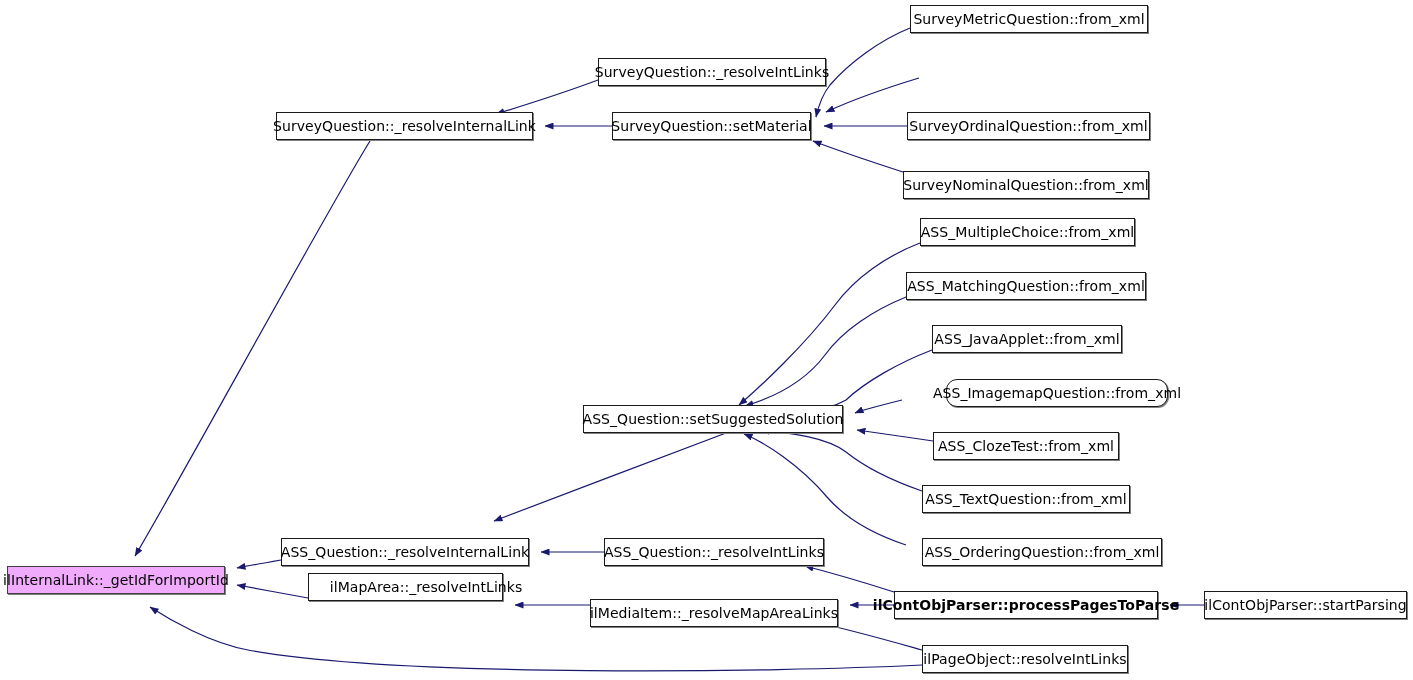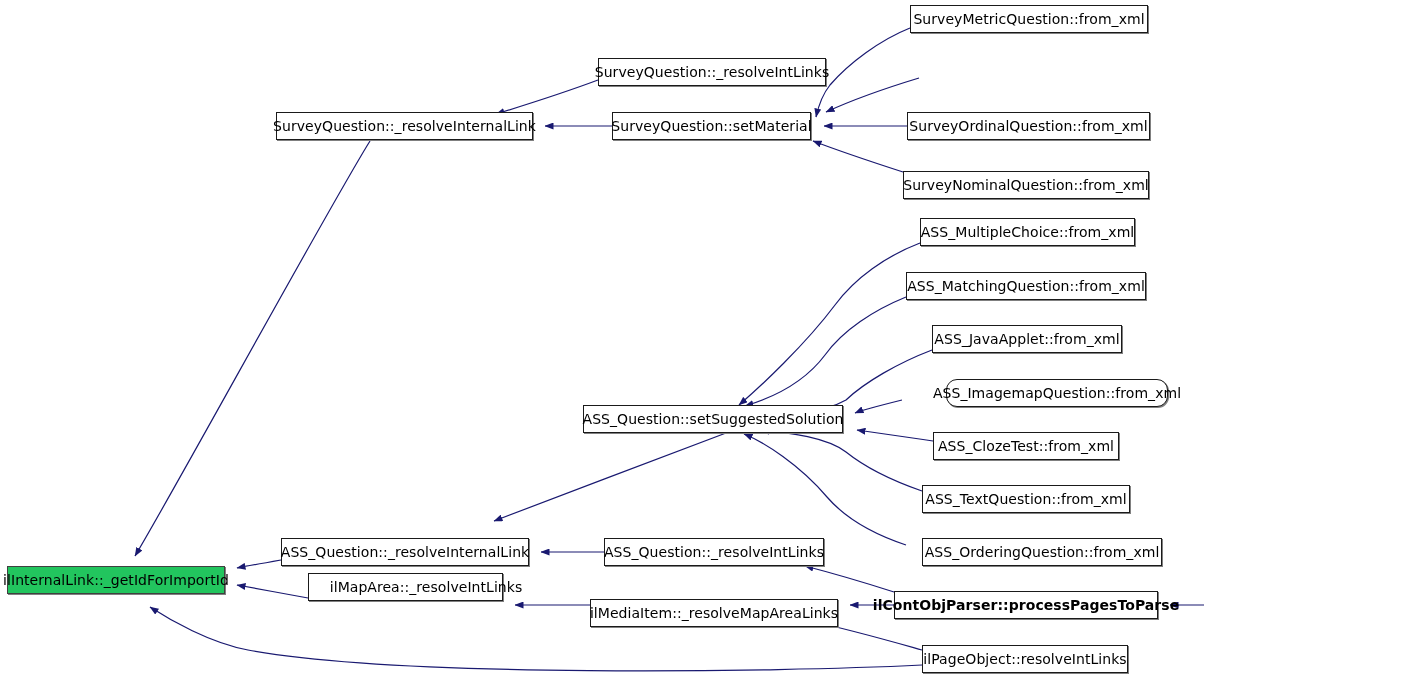--- a/index.html
+++ b/index.html
@@ -29,21 +29,21 @@
     align-items:center;
     justify-content:center;
     white-space:nowrap;
     color:#000000;
     font-size:14px;
     letter-spacing:0.05px;
     line-height:1;
     box-shadow:1px 1px 0 0 #808080;
   }
   .node.root{
-    background:#22c55e;
+    background:#f0abfc;
     border:1px solid #404040;
     box-shadow:1px 1px 0 0 #808080;
     align-items:center;
   }
   .node .lbl{
     display:block;
     padding:0 4px;
     pointer-events:none;
   }
 </style>
@@ -135,16 +135,19 @@
     </div>
     <div class="node" style="left: 308px; top: 573px; width: 195px; height: 28px; padding-left: 41px;">
       <span class="lbl">ilMapArea::_resolveIntLinks</span>
     </div>
     <div class="node" style="left: 590px; top: 591px; width: 248px; height: 28px; margin-top: 8px;">
       <span class="lbl">ilMediaItem::_resolveMapAreaLinks</span>
     </div>
     <div class="node" style="left: 894px; top: 591px; width: 264px; height: 28px; font-weight: bold;">
       <span class="lbl">ilContObjParser::processPagesToParse</span>
     </div>
+    <div class="node" style="left: 1204px; top: 591px; width: 203px; height: 28px;">
+      <span class="lbl">ilContObjParser::startParsing</span>
+    </div>
     <div class="node" style="left: 922px; top: 645px; width: 206px; height: 28px;">
       <span class="lbl">ilPageObject::resolveIntLinks</span>
     </div>
   </div>
 
 </body></html>

